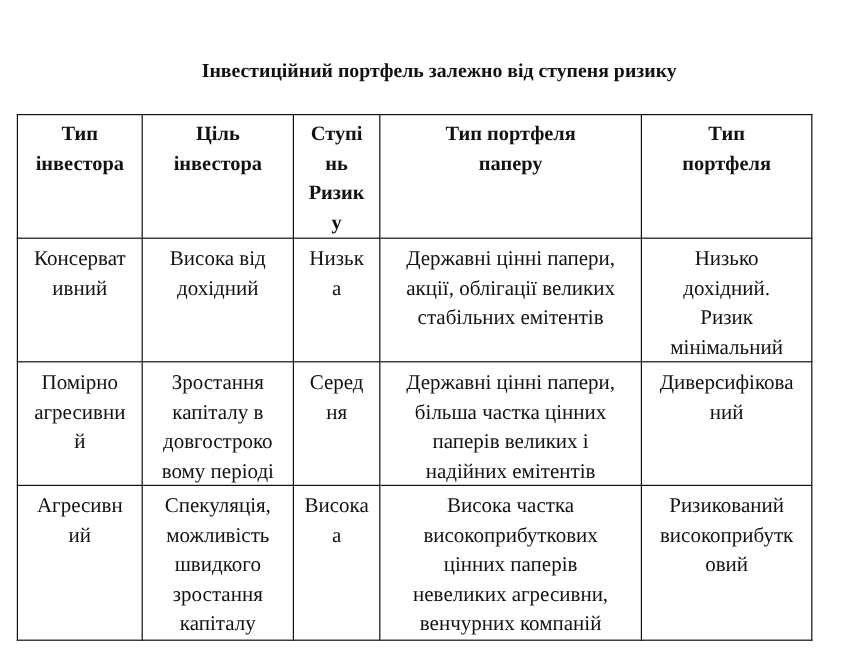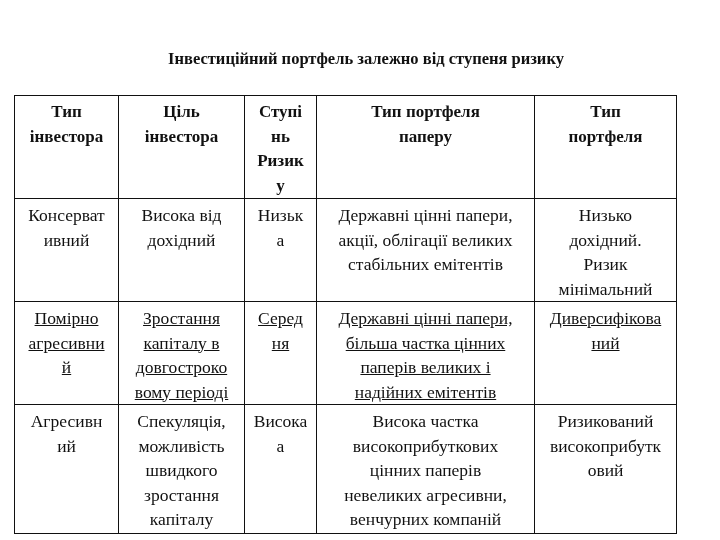--- a/index.html
+++ b/index.html
@@ -53,21 +53,21 @@
       vertical-align: top;
       padding-top: 28px;
     }
     col.c1 { width: 104px; }
     col.c2 { width: 126px; }
     col.c3 { width: 72px; }
     col.c4 { width: 218px; }
     col.c5 { width: 142px; }
     tr.header-row { height: 102px; }
     tr.row-conservative { height: 103px; }
-    tr.row-moderate { height: 102px; text-decoration: underline; }
+    tr.row-moderate { height: 102px; }
     tr.row-aggressive { height: 129px; }
     .cell-left { text-align: left; padding-left: 6px; }
     .line { display: block; white-space: nowrap; }
   </style>
 </head>
 <body>
 
 <div class="title">Інвестиційний портфель залежно від ступеня ризику</div>
 
 <table class="risk-table">

